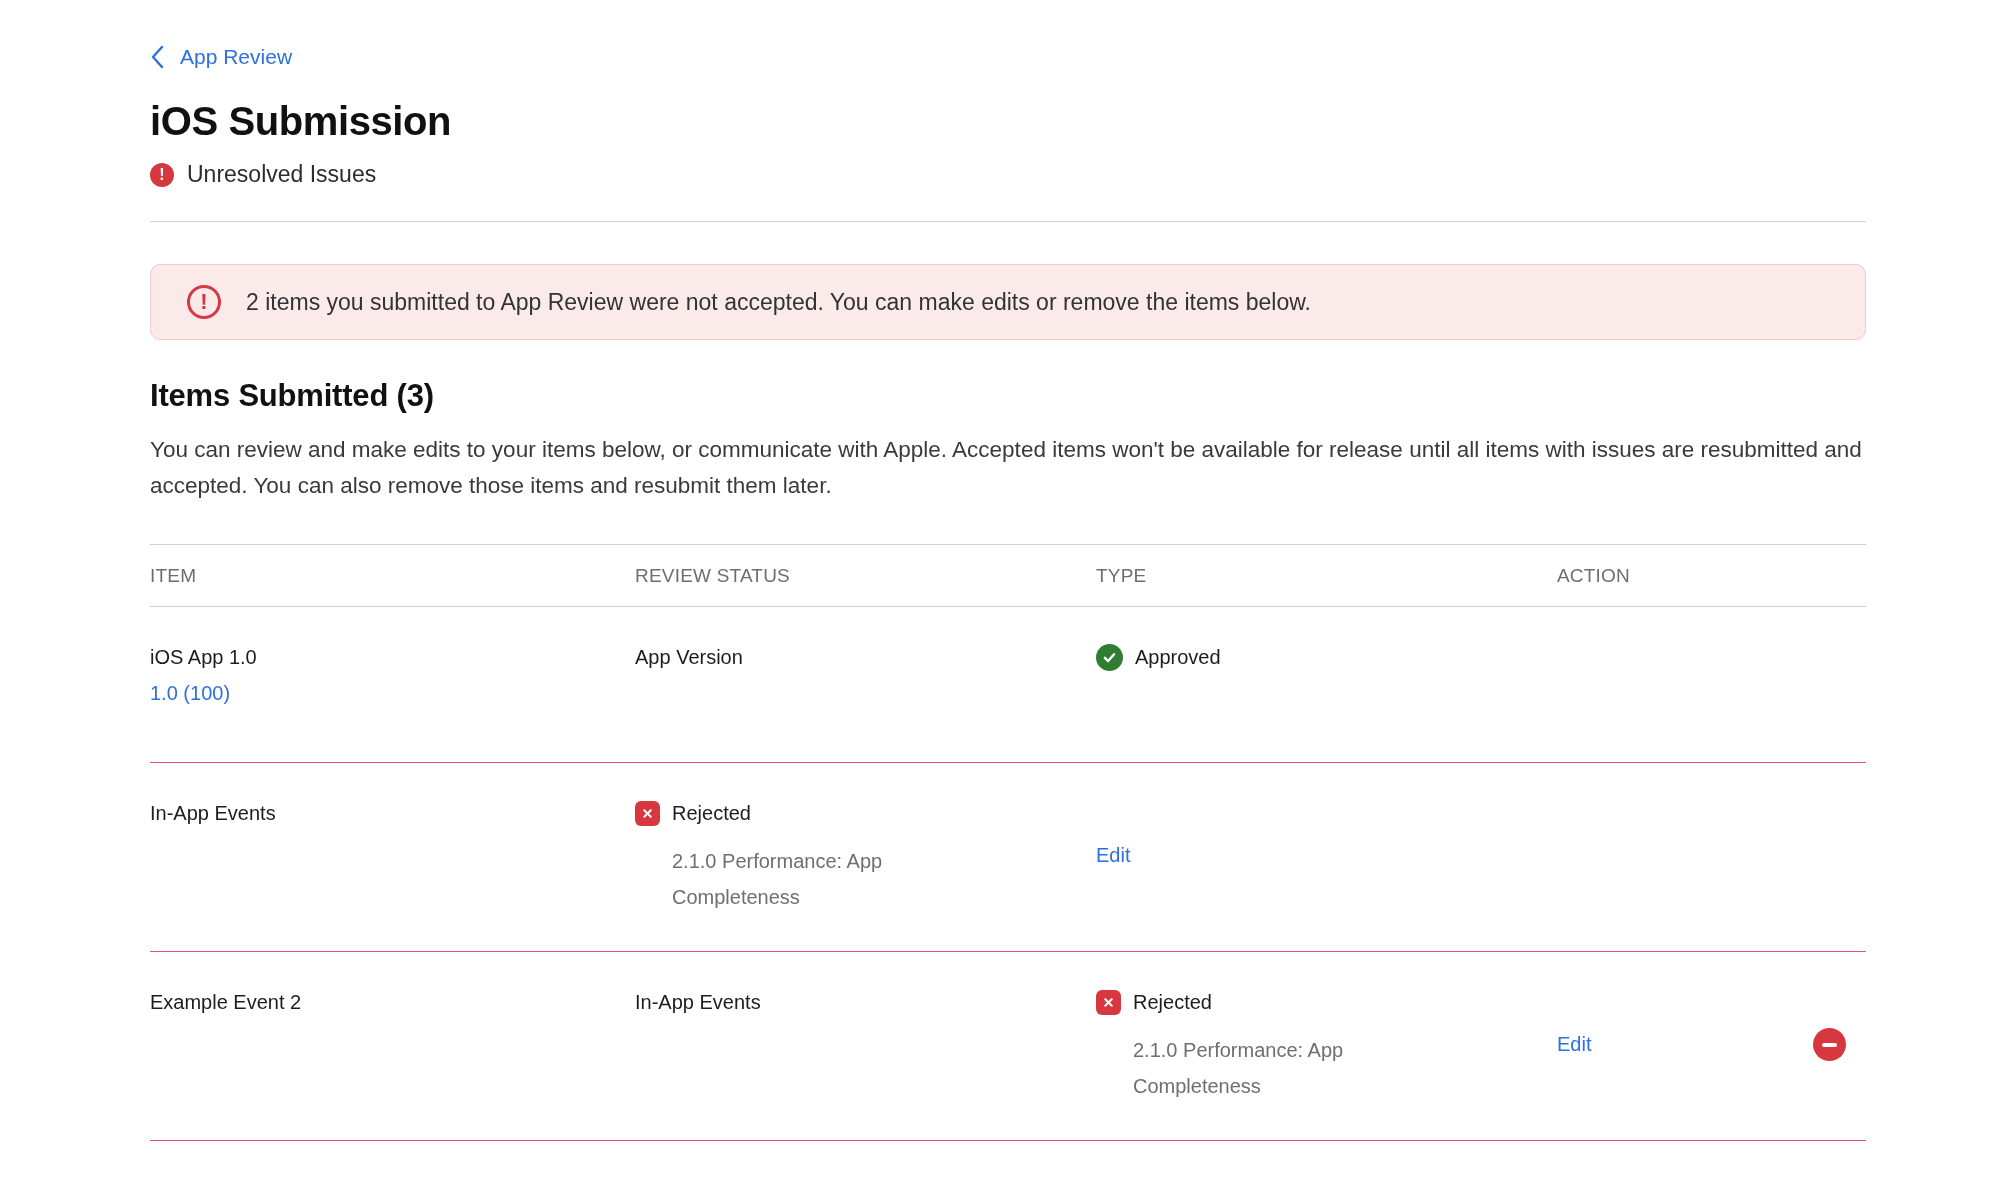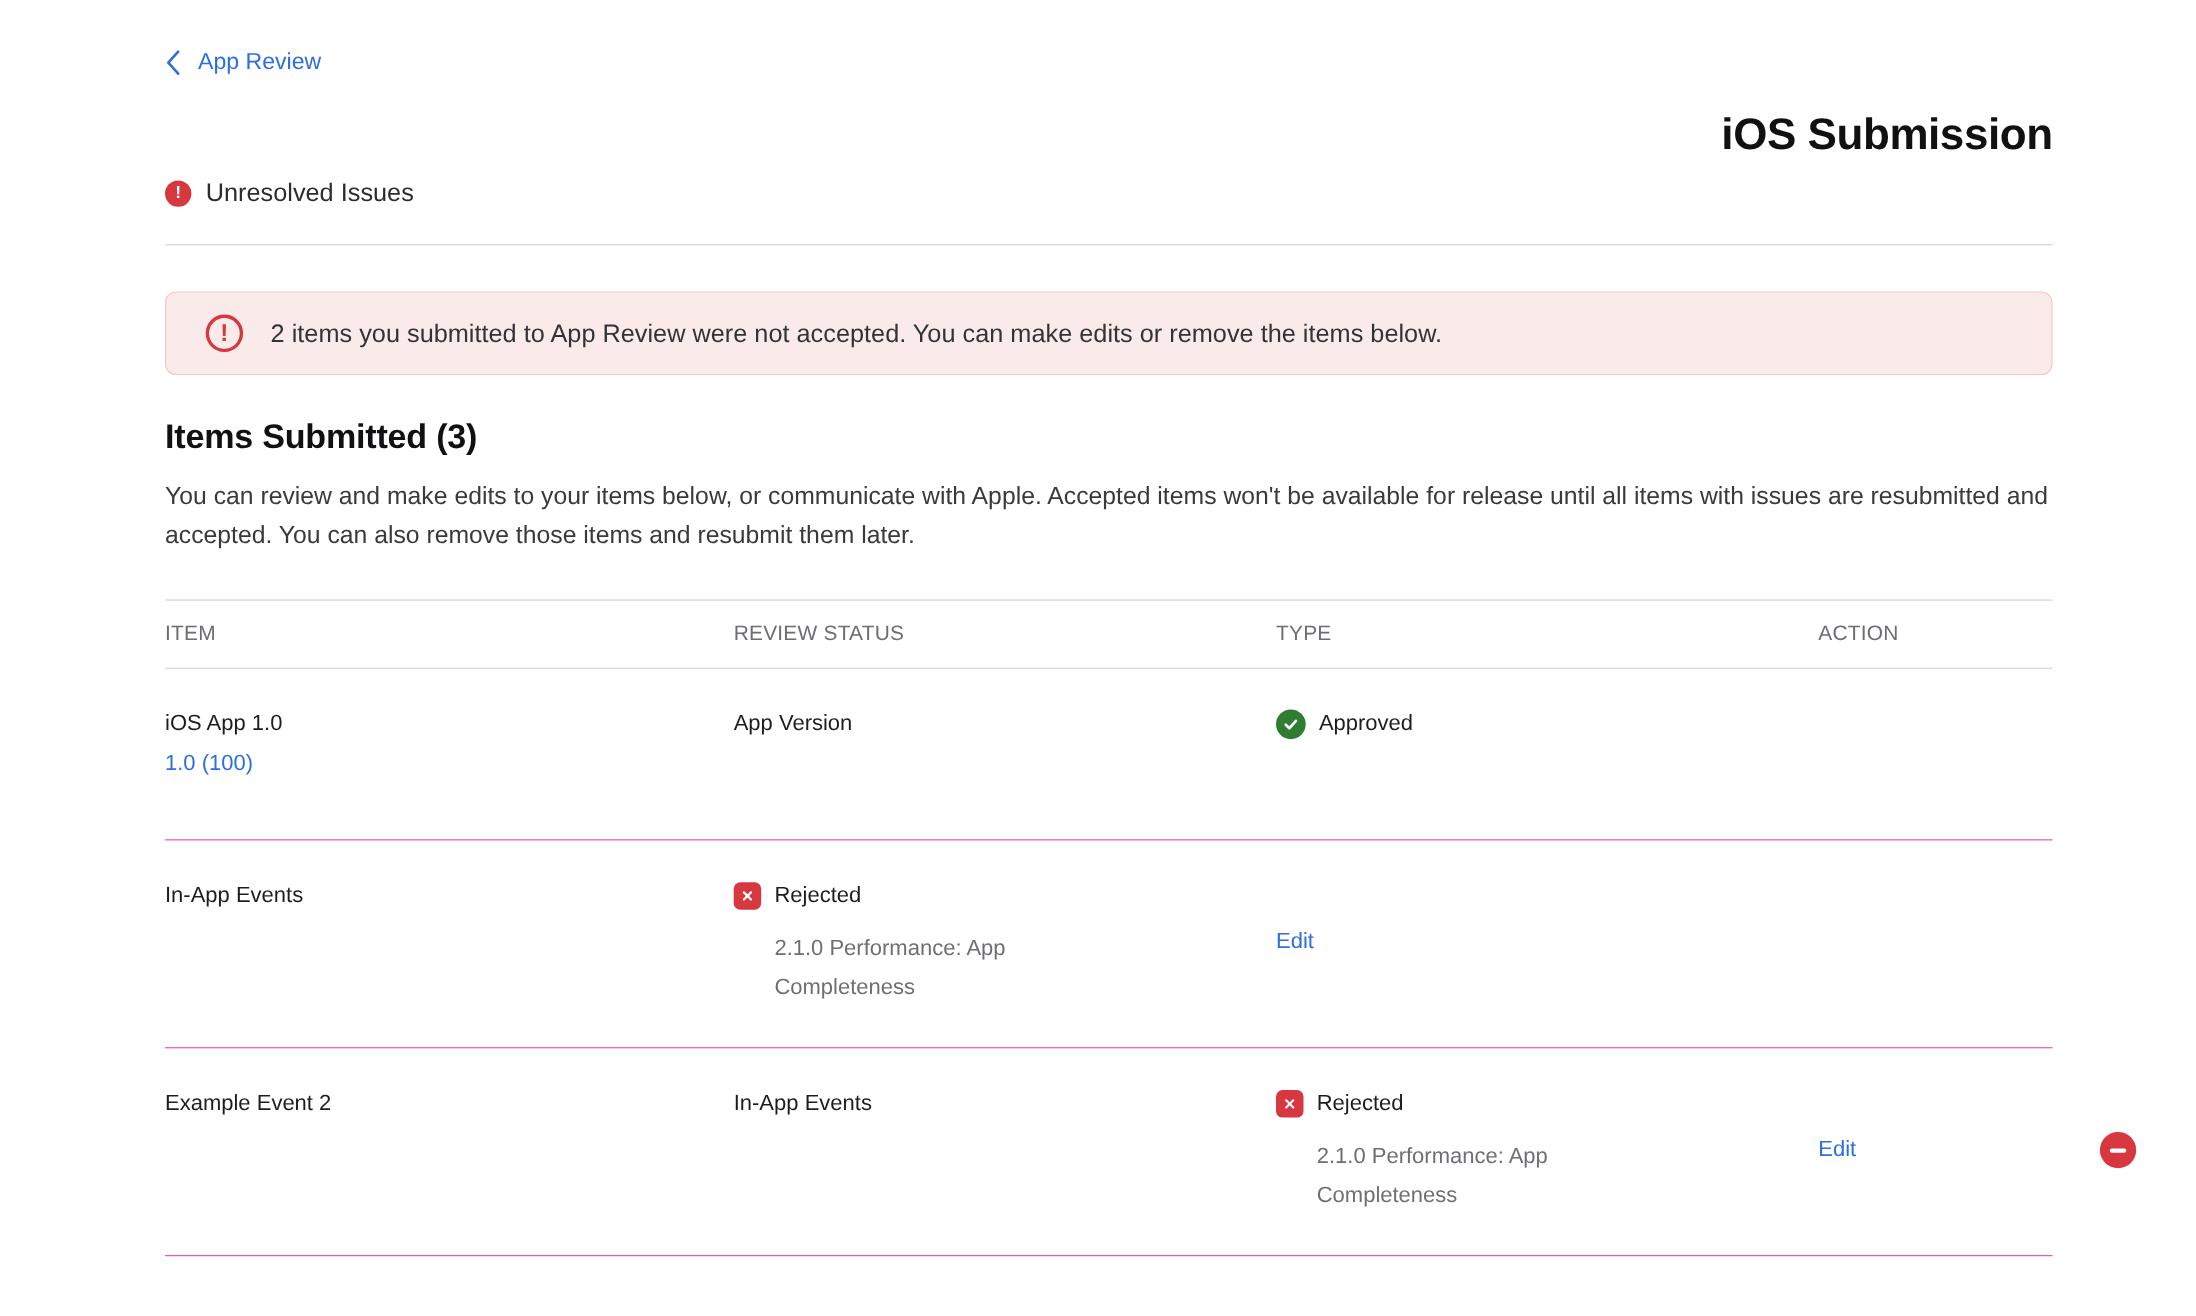--- a/index.html
+++ b/index.html
@@ -15,21 +15,21 @@
   .back-link {
     display: inline-flex; align-items: center; gap: 16px;
     color: var(--link-blue); font-size: 21px; line-height: 26px;
     text-decoration: none; cursor: pointer;
   }
   .back-link svg { display: block; }
 
   
   .page-title {
     margin-top: 24px; font-size: 40px; line-height: 48px;
-    font-weight: 700; letter-spacing: -0.4px; color: #111113; text-align: right;
+    font-weight: 700; letter-spacing: -0.4px; color: #111113;
   }
 
   
   .status-row { margin-top: 16px; display: flex; align-items: center; gap: 13px; }
   .badge-circle {
     width: 24px; height: 24px; border-radius: 50%;
     background: var(--red); color: #fff;
     display: inline-flex; align-items: center; justify-content: center;
     font-weight: 700; font-size: 16px; line-height: 1; flex: 0 0 auto;
   }
@@ -50,21 +50,21 @@
     font-weight: 700; font-size: 22px; flex: 0 0 auto;
   }
   .alert-message { font-size: 23px; color: #333336; }
 
   
   .section-heading { margin-top: 36px; font-size: 31px; line-height: 40px; font-weight: 700; letter-spacing: -0.2px; color: #111113; }
   .section-desc { margin-top: 16px; font-size: 22.5px; line-height: 36px; color: #3a3a3c; max-width: 1716px; }
 
   
   .items-table { margin-top: 40px; }
-  .t-row { display: grid; grid-template-columns: 485px 461px 461px 309px; gap: 32px; }
+  .t-row { display: grid; grid-template-columns: 485px 461px 461px 309px; }
   .t-head {
     border-top: 1px solid #d2d2d7; border-bottom: 1px solid #d2d2d7;
     padding: 20px 0 19px 0;
   }
   .t-head .th {
     font-size: 19px; color: #6d6d72; font-weight: 500; letter-spacing: 0.2px;
   }
   .t-body-row { border-bottom: 1px solid #ec4899; padding: 32px 0 36px 0; font-size: 20px; line-height: 36px; }
   .t-body-row.first { min-height: 156px; }
   .cell-item .item-name { color: #1d1d1f; }

